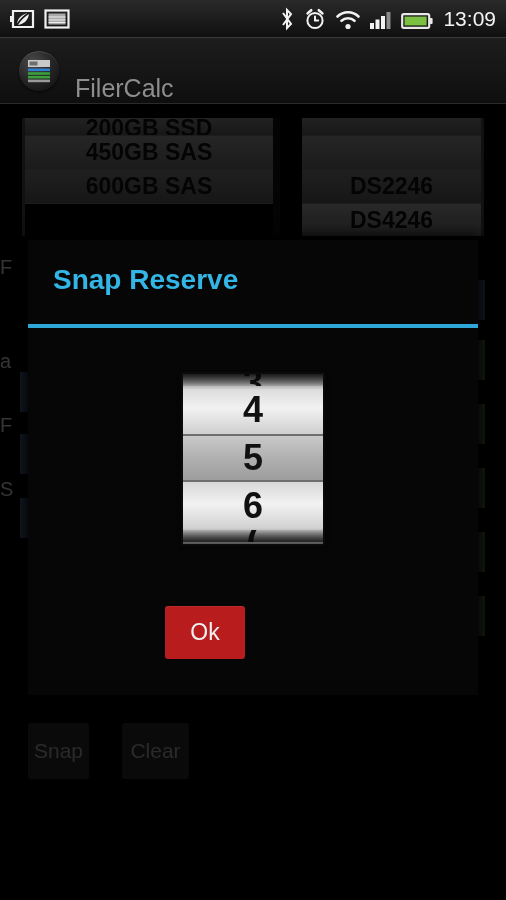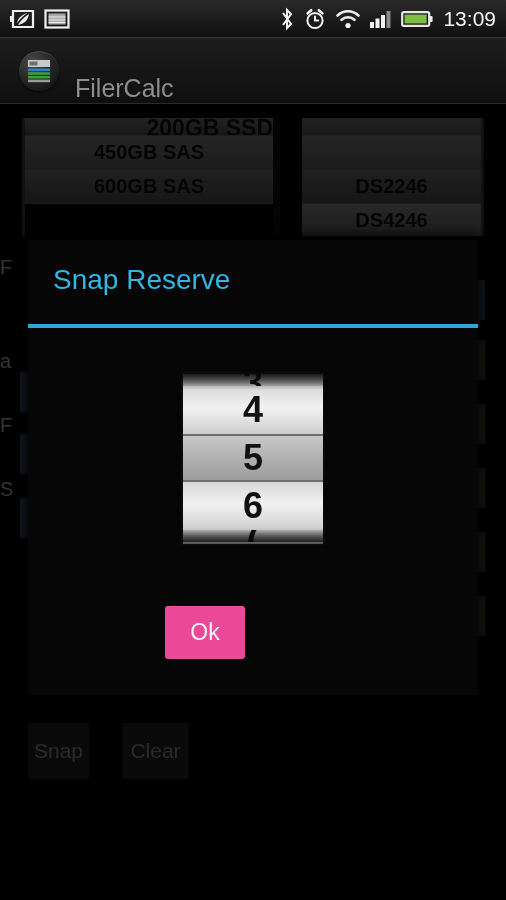--- a/index.html
+++ b/index.html
@@ -19,21 +19,21 @@
   
   #statusbar {
     position: absolute; left: 0; top: 0;
     width: 506px; height: 38px;
     background: linear-gradient(to bottom, #2a2a2a 0%, #1b1b1b 55%, #101010 100%);
     border-bottom: 1px solid #3a3a3a;
     display: flex; align-items: center;
   }
   #status-left { display: flex; align-items: center; gap: 8px; padding-left: 10px; }
   #status-right {
-    margin-left: auto; display: flex; align-items: center; gap: 8px; padding-right: 10px;
+    margin-left: auto; display: flex; align-items: flex-end; gap: 8px; padding-right: 10px;
   }
   .sb-icon { display: block; }
   #clock {
     color: #f2f2f2; font-size: 21px; letter-spacing: 0px;
     font-family: "Liberation Sans", sans-serif; padding-left: 2px;
   }
 
   
   #actionbar {
     position: absolute; left: 0; top: 38px;
@@ -62,24 +62,24 @@
     width: 462px; height: 118px;
     border-left: 3px solid #2f2f2f; border-right: 3px solid #2f2f2f;
     display: flex; overflow: hidden;
   }
   .ptab-col { position: relative; height: 118px; }
   .ptab-col.left { width: 248px; }
   .ptab-col.divider { width: 7px; background: #0b0b0b; }
   .ptab-col.right { flex: 1; margin-left: 22px; }
   .ptab-row {
     height: 34px; display: flex; align-items: center; justify-content: center;
-    color: #0b0b0b; font-size: 20px; font-weight: bold;
+    color: #0b0b0b; font-size: 23px; font-weight: bold;
     border-bottom: 1px solid #4e4e4e;
   }
-  .ptab-row.r0 { background: linear-gradient(to bottom, #5a5a5a, #3f3f3f); justify-content: flex-end; }
+  .ptab-row.r0 { background: linear-gradient(to bottom, #5a5a5a, #3f3f3f); }
   .ptab-row.r1 { background: linear-gradient(to bottom, #636363, #474747); }
   .ptab-row.r2 { background: linear-gradient(to bottom, #545454, #3b3b3b); align-items: center; }
   .ptab-row.r3 { background: linear-gradient(to bottom, #6a6a6a, #4d4d4d); }
   .ptab-row.partial { height: 18px; align-items: flex-end; font-size: 23px; overflow: hidden; }
   .ptab-row.partial span { display: block; transform: translateY(7px); }
 
   .bg-label {
     position: absolute; color: #8d8d8d; font-size: 20px; white-space: nowrap;
   }
   .bg-field-bar { position: absolute; width: 9px; }
@@ -103,21 +103,21 @@
 
   
   #dialog {
     position: absolute; left: 28px; top: 240px;
     width: 450px; height: 455px;
     background: #060606;
     box-shadow: 0 0 14px 4px rgba(0,0,0,.95);
   }
   #dialog-title {
     position: absolute; left: 25px; top: 24px;
-    color: #33b5e5; font-size: 28px; font-weight: normal;
+    color: #33b5e5; font-size: 28px; font-weight: bold;
   }
   #dialog-divider {
     position: absolute; left: 0px; top: 84px;
     width: 450px; height: 4px; background: #2ea7d8;
   }
 
   
   #numpicker {
     position: absolute; left: 155px; top: 134px;
     width: 140px; height: 170px;
@@ -151,21 +151,21 @@
   .np-cell.sliver-bottom span { transform: translateY(-20px); }
   .np-shade-top, .np-shade-bottom {
     position: absolute; left: 0; width: 140px; height: 16px; pointer-events: none;
   }
   .np-shade-top { top: 0; background: linear-gradient(to bottom, rgba(0,0,0,.62), rgba(0,0,0,0)); }
   .np-shade-bottom { bottom: 0; background: linear-gradient(to top, rgba(0,0,0,.62), rgba(0,0,0,0)); }
 
   
   .dlg-btn {
     position: absolute; height: 53px;
-    background: #ec4899; border-radius: 3px;
+    background: #b91c1c; border-radius: 3px;
     display: flex; align-items: center; justify-content: center;
     color: #f0f0f0; font-size: 23px;
     box-shadow: inset 0 1px 0 rgba(255,255,255,.07);
   }
   #btn-ok { left: 137px; top: 366px; width: 80px; }
   #btn-cancel { left: 259px; top: 366px; width: 100px; }
 </style>
 </head>
 <body>
 

